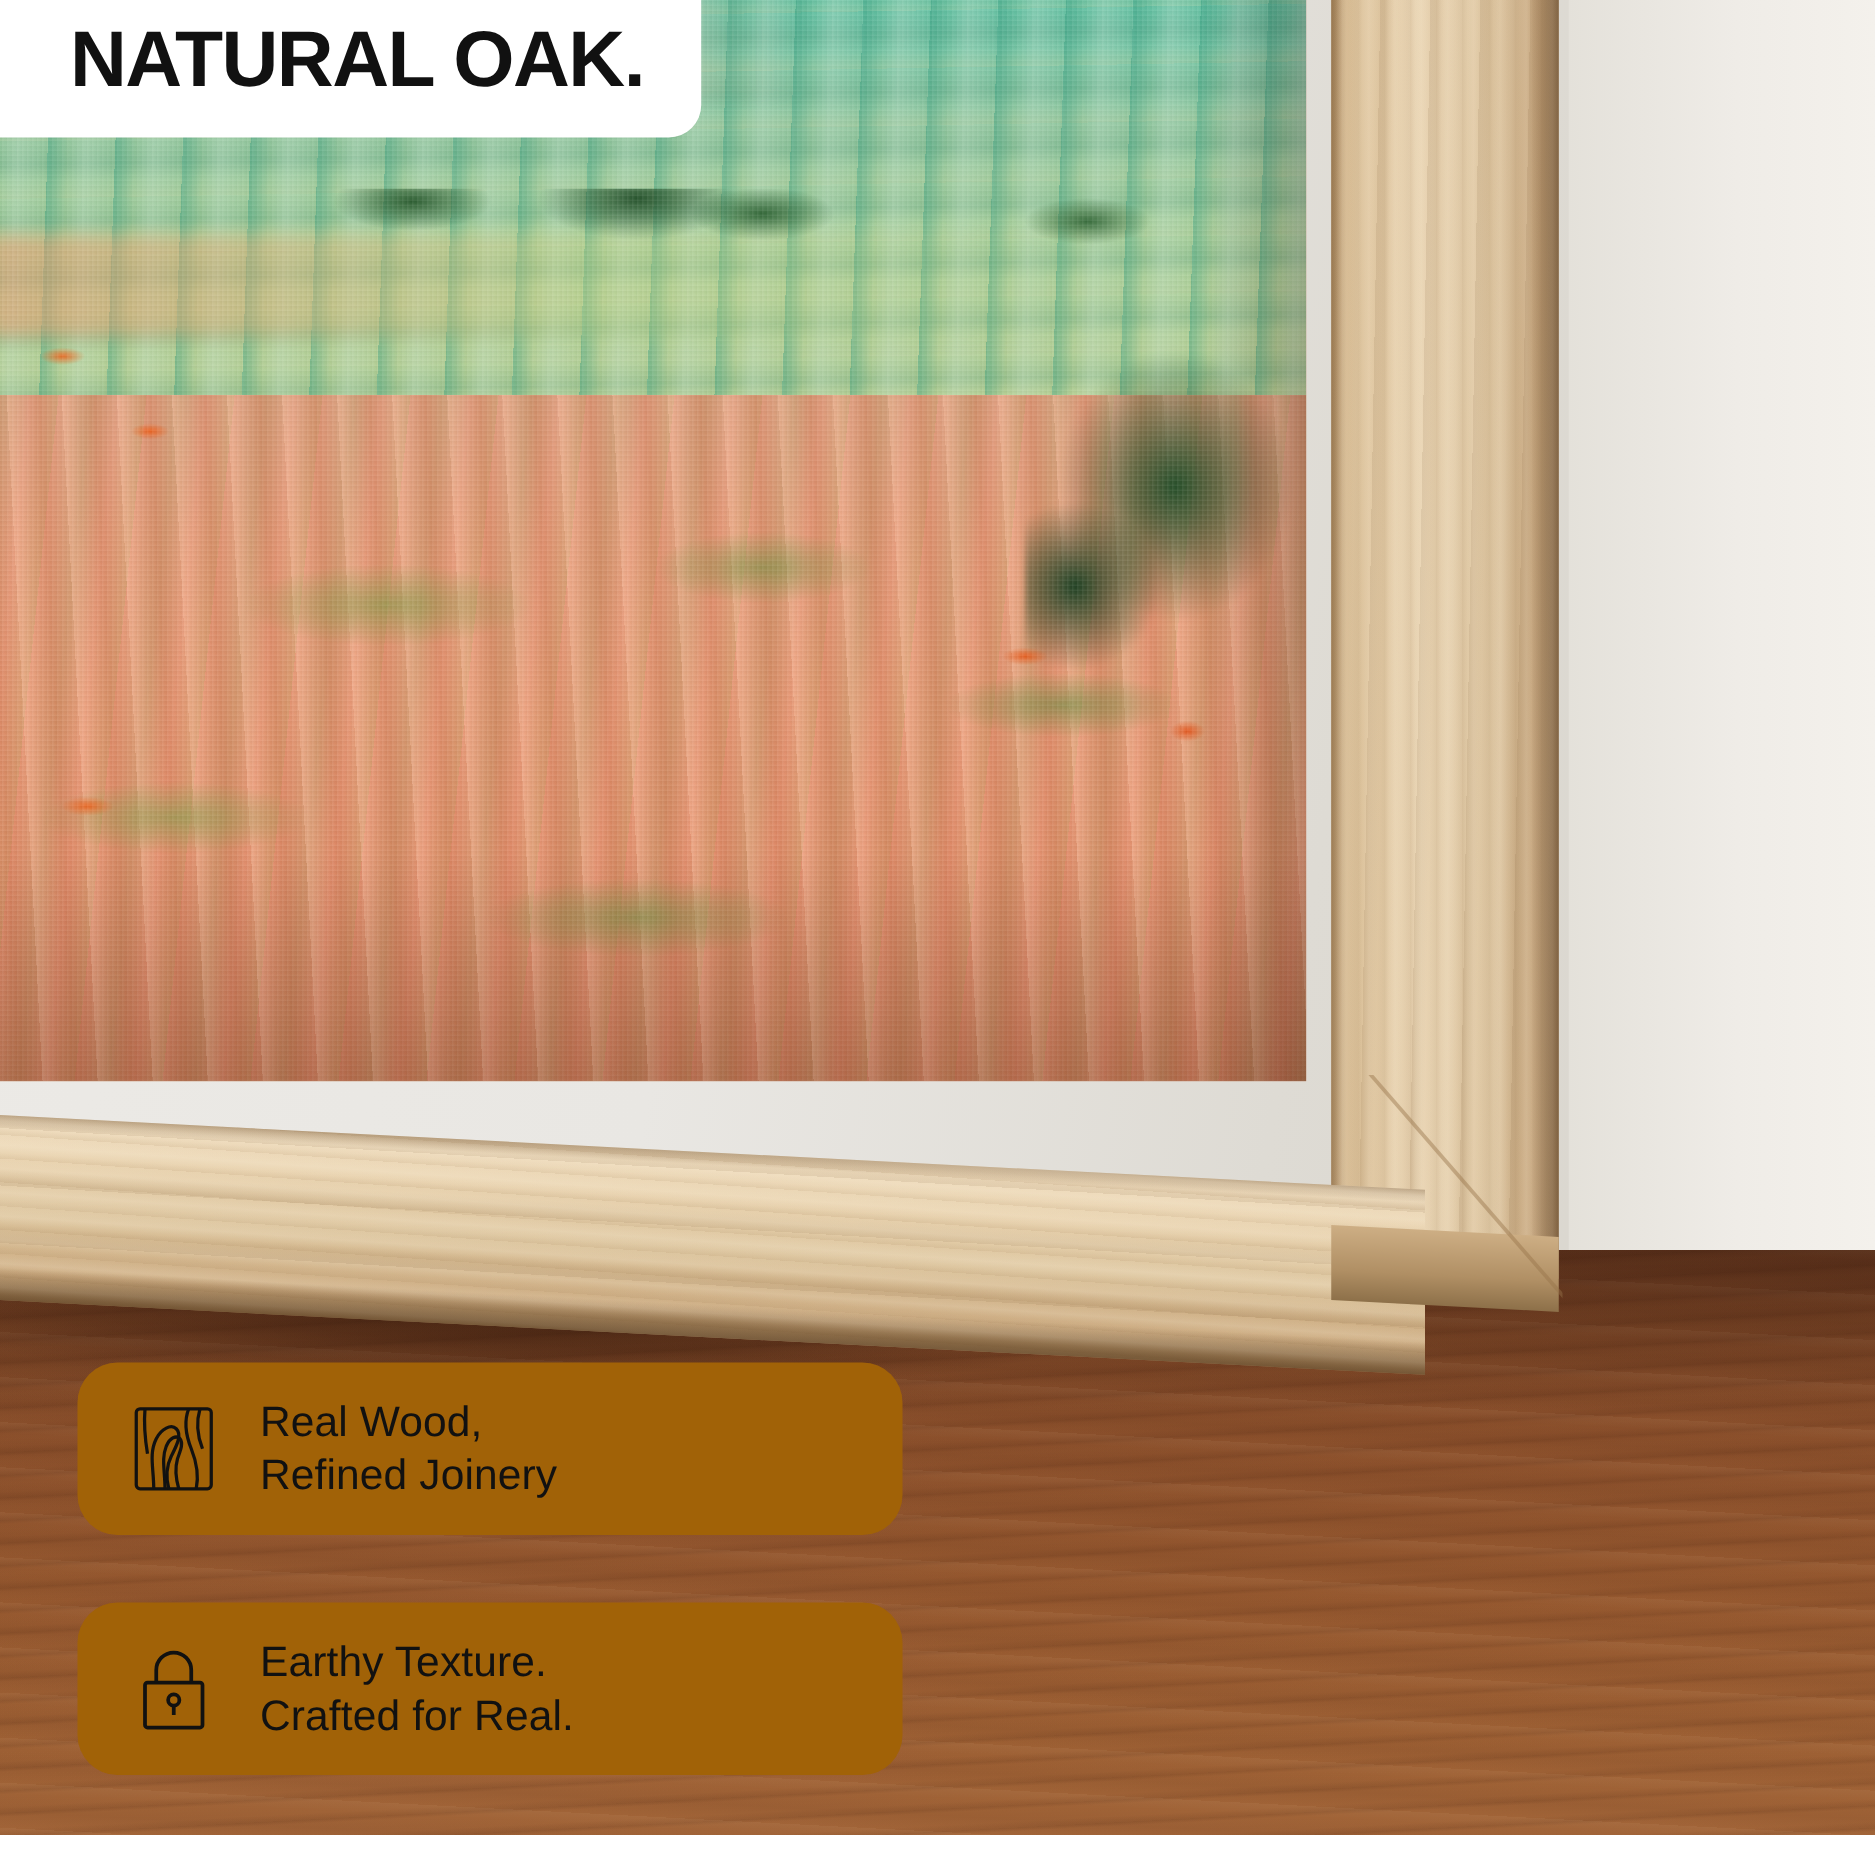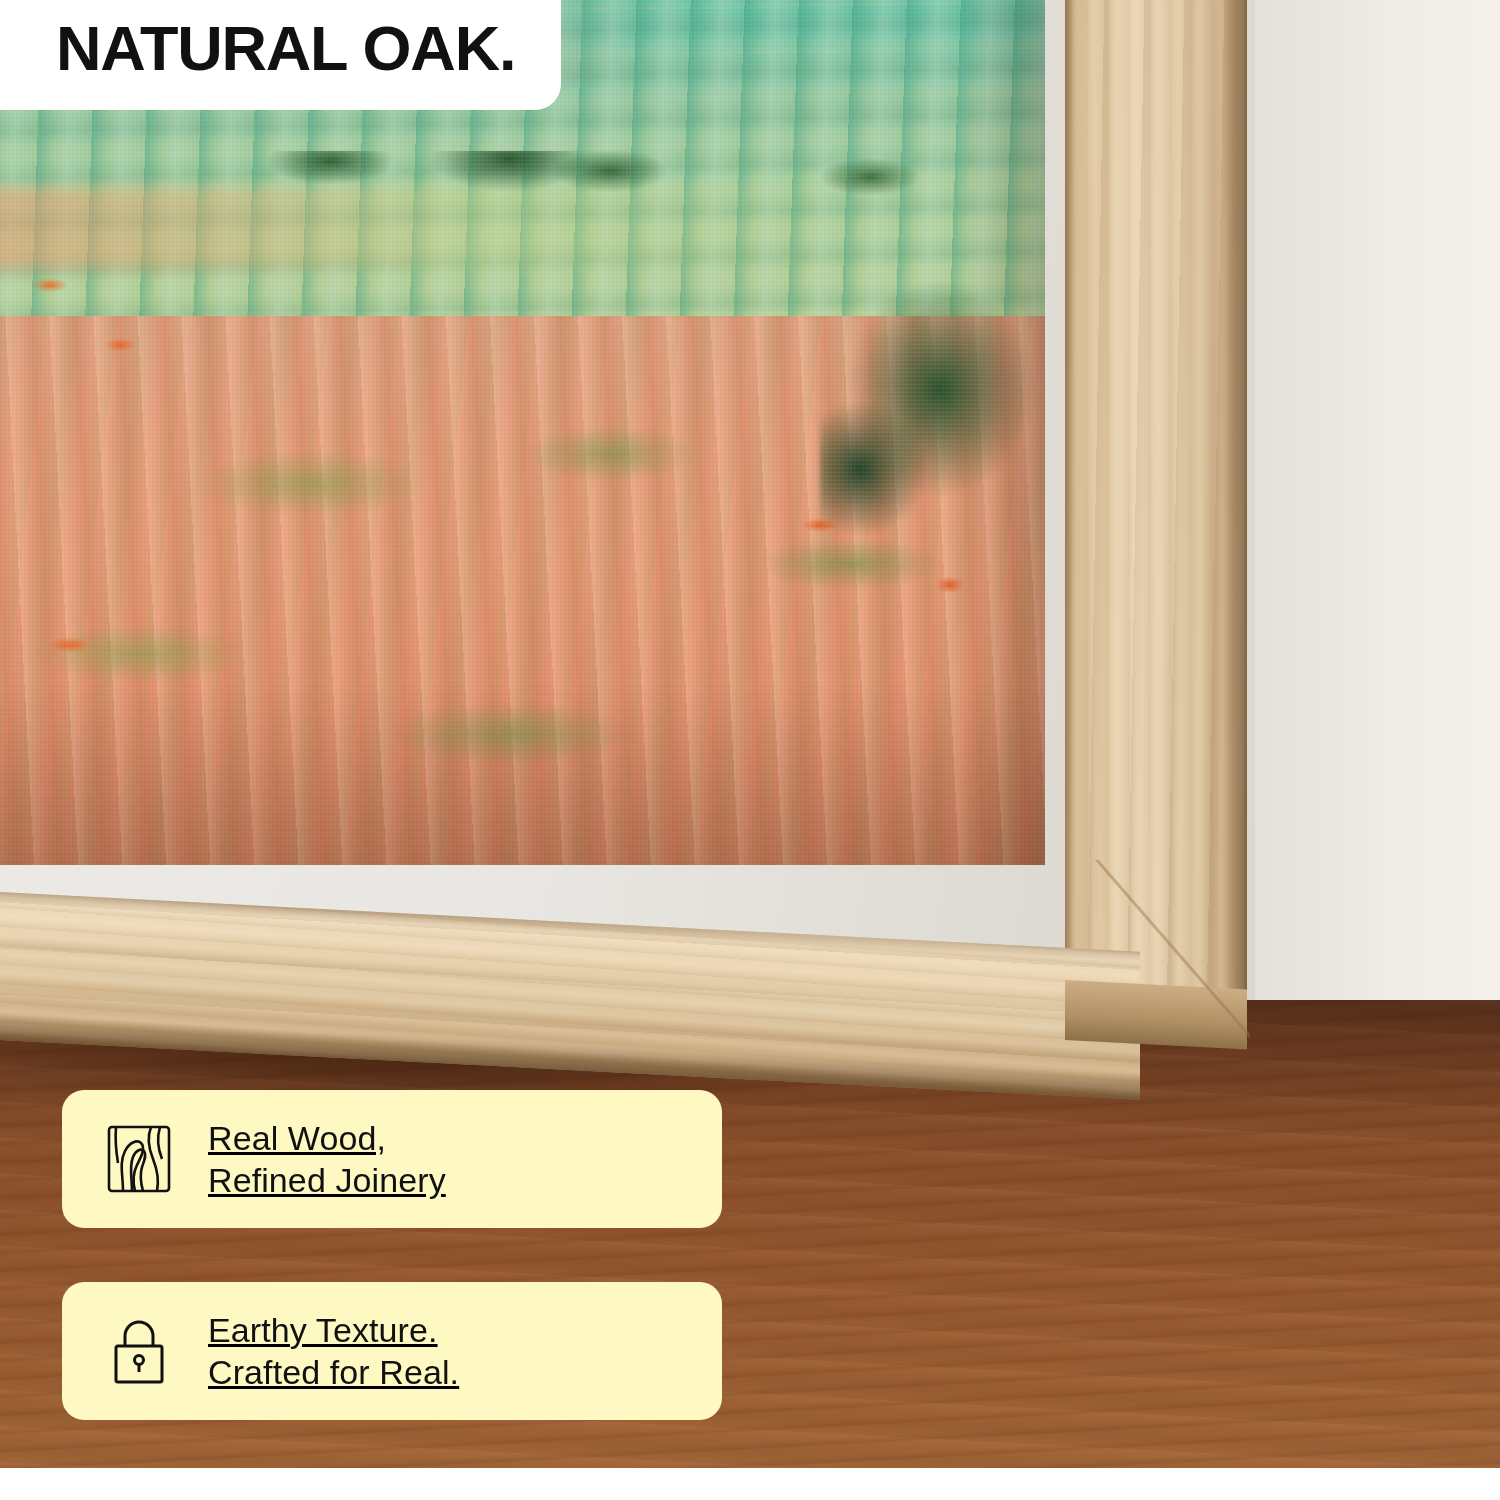--- a/index.html
+++ b/index.html
@@ -306,41 +306,40 @@
     letter-spacing: -1.2px;
     color: #111111;
     white-space: nowrap;
   }
 
   .feature {
     position: absolute;
     display: flex;
     align-items: center;
     gap: 26px;
-    background: #fef9c3;
-    border-radius: 22px;
+    background: #a16207;
+    border-radius: 32px;
     padding: 26px 34px;
     width: 660px;
     box-sizing: border-box;
-    text-decoration: underline;
   }
   .feature .icon-box {
     flex: 0 0 auto;
     width: 86px; height: 86px;
     display: flex; align-items: center; justify-content: center;
   }
   .feature .txt {
     font-size: 34px;
     line-height: 1.25;
     color: #111111;
     font-weight: 400;
     letter-spacing: 0.1px;
   }
   #feature-1 { left: 62px; top: 1090px; }
-  #feature-2 { left: 62px; top: 1282px; }
+  #feature-2 { left: 62px; top: 1282px; align-items: flex-end; }
 </style>
 </head>
 <body>
 
 <div id="stage">
 
   <div class="wall"></div>
   <div class="wall-right"></div>
   <div class="floor"></div>
   <div class="floor-grain"></div>

